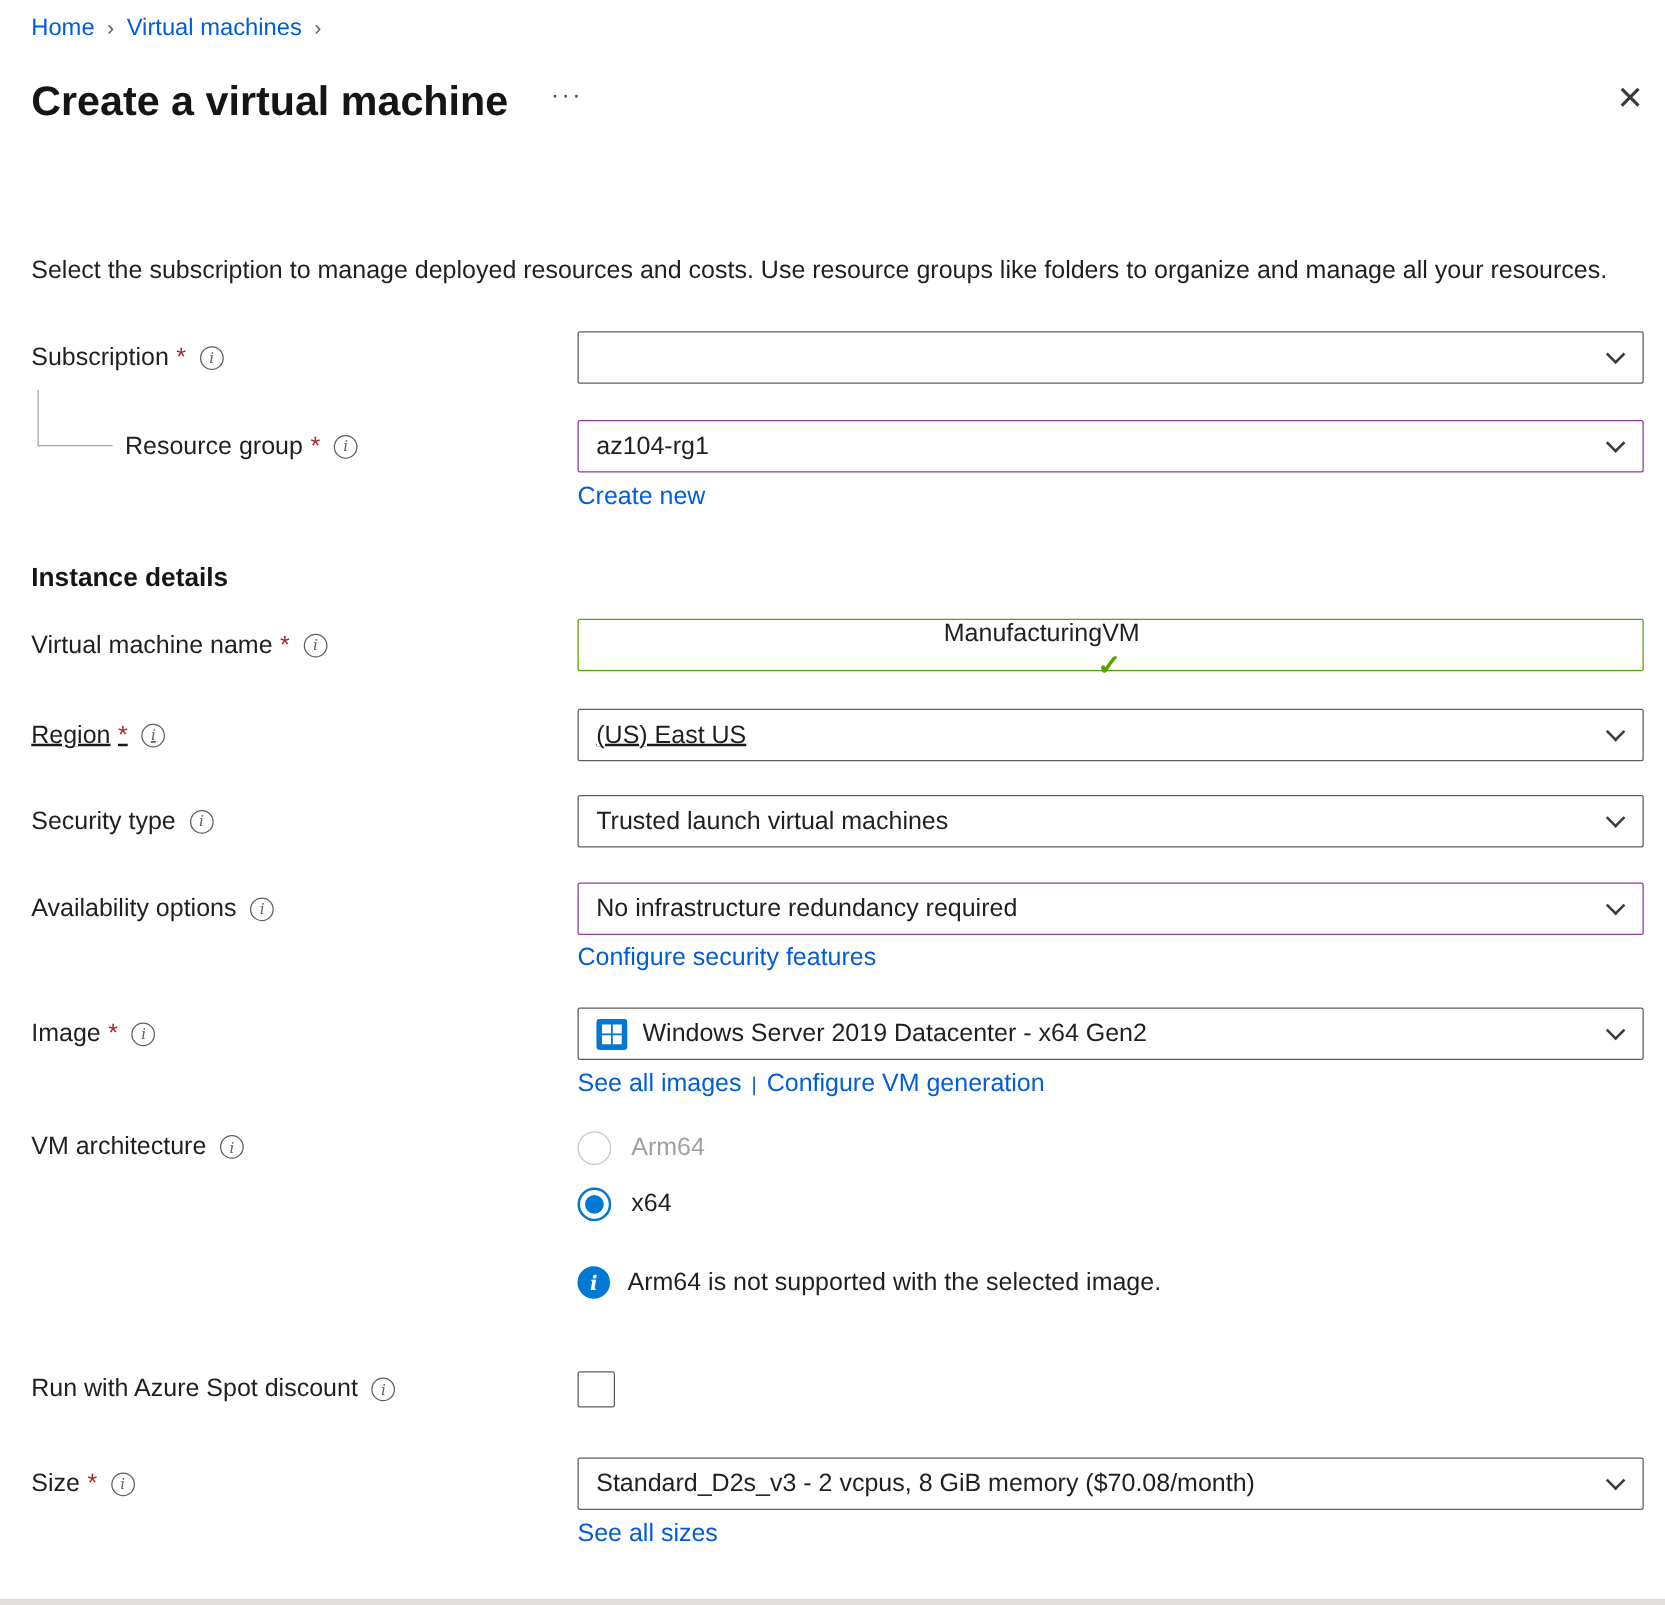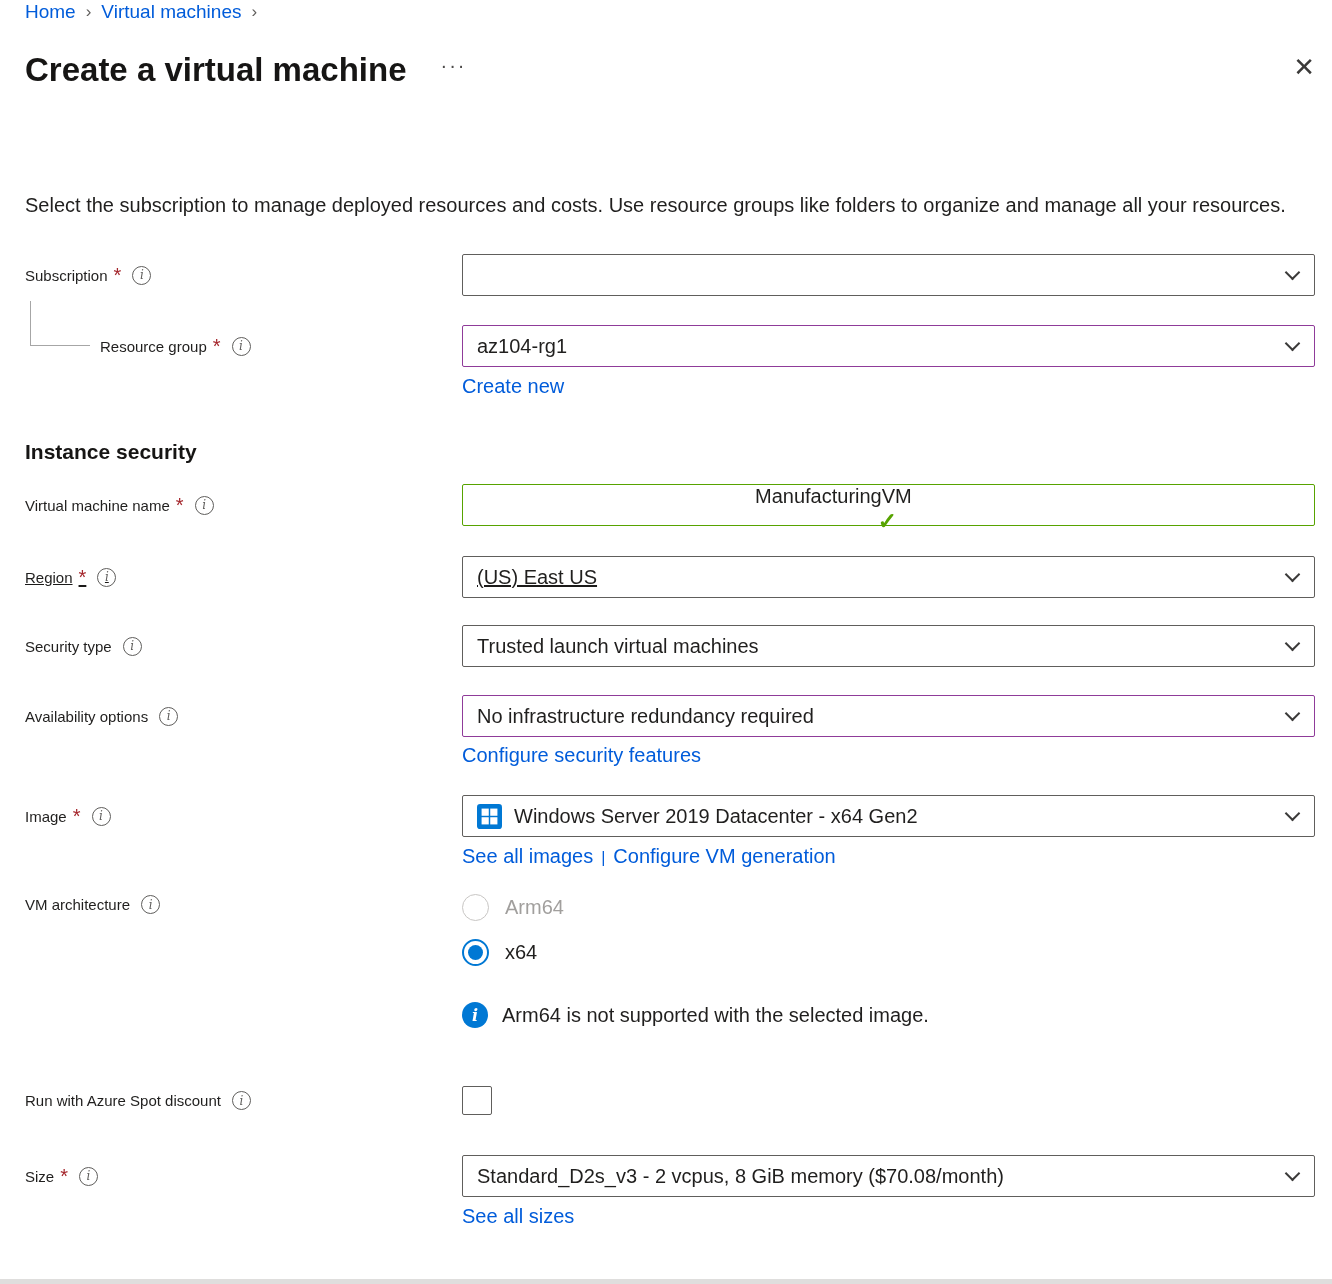--- a/index.html
+++ b/index.html
@@ -5,37 +5,37 @@
   * { box-sizing: border-box; margin: 0; padding: 0; }
   html,body { width: 1332px; height: 1284px; background: #fff; overflow: hidden; }
   body {
     font-family: "Liberation Sans", sans-serif;
     color: #1b1a19;
     position: relative;
   }
   .page { padding: 0 17px 0 25px; position: relative; height: 100%; }
 
   
-  .breadcrumb { padding-top: 1px; font-size: 19px; display: flex; align-items: center; gap: 10px; }
+  .breadcrumb { padding-top: 12px; font-size: 19px; display: flex; align-items: center; gap: 10px; }
   .breadcrumb a { color: #015cda; text-decoration: none; cursor: pointer; }
   .crumb-sep { color: #605e5c; font-size: 17px; }
 
   
   .title-row { margin-top: 27px; display: flex; align-items: flex-start; }
   h1 { font-size: 33px; line-height: 40px; font-weight: 700; color: #161514; }
   .more-dots { margin-left: 34px; margin-top: 4px; color: #4d4b4a; font-size: 20px; letter-spacing: 2px; cursor: pointer; }
   .close-x { margin-left: auto; font-size: 26px; color: #3b3a39; line-height: 34px; cursor: pointer; }
 
   
   .intro { margin-top: 100px; font-size: 20px; line-height: 31px; max-width: 1272px; color: #201f1e; }
 
   
   .row { display: flex; align-items: center; position: relative; }
   .label-cell { flex: 0 0 437px; display: flex; align-items: center; }
-  .label { font-size: 15px; color: #201f1e; }
+  .label { font-size: 20px; color: #201f1e; }
   .req { color: #a4262c; font-size: 20px; margin-left: 6px; }
   .info-icon {
     width: 19px; height: 19px; border: 1px solid #5f5e5c; border-radius: 50%;
     display: inline-flex; align-items: center; justify-content: center;
     font-size: 12px; color: #5f5e5c; margin-left: 11px; flex: 0 0 auto; cursor: pointer;
     font-family: "DejaVu Serif", serif; font-style: italic;
   }
   .info-icon::before { content: "i"; }
   .control-cell { flex: 1; min-width: 0; }
 
@@ -158,21 +158,21 @@
       <div class="control purple">
         <span class="value">az104-rg1</span>
         <span class="chevron"></span>
       </div>
     </div>
   </div>
   <div class="sub-link-row create-new-row">
     <a class="link">Create new</a>
   </div>
 
-  <h2 class="section-heading">Instance security</h2>
+  <h2 class="section-heading">Instance details</h2>
 
   <div class="row row-vm-name">
     <div class="label-cell">
       <span class="label">Virtual machine name</span>
       <span class="req">*</span>
       <span class="info-icon"></span>
     </div>
     <div class="control-cell">
       <div class="control green" style="cursor:text;flex-direction:column;">
         <input class="text-input" value="ManufacturingVM" style="">

